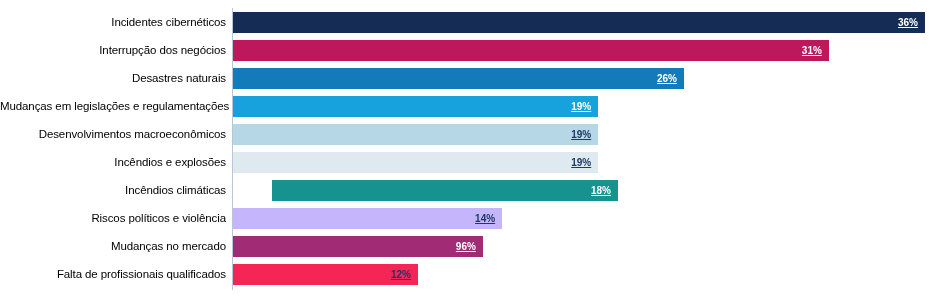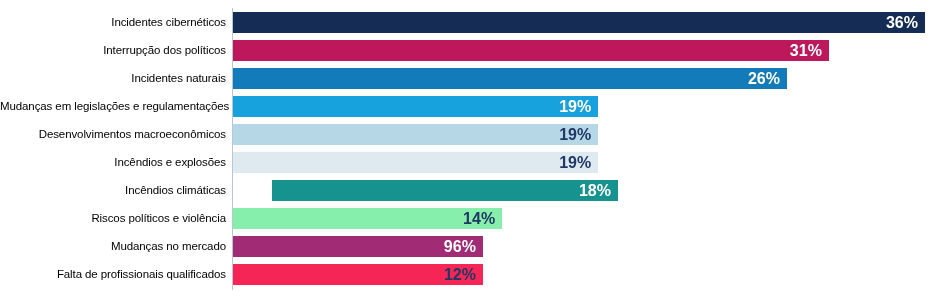--- a/index.html
+++ b/index.html
@@ -60,51 +60,52 @@
     position: relative;
     height: 21px;
     box-sizing: border-box;
   }
   .bar-value {
     position: absolute;
     right: 7px;
     top: 0;
     height: 21px;
     line-height: 21px;
-    font-size: 16px;
+    font-size: 10px;
     font-weight: bold;
     white-space: nowrap;
+    text-decoration: underline;
   }
 </style>
 </head>
 <body>
 
 <div id="chart-root">
   <div class="plot-area">
     <div class="axis-line"></div>
     <div id="rows">
         <div class="row" style="top: 12px;">
           <div class="cat-label" style="color: rgb(0, 0, 0);">Incidentes cibernéticos</div>
           <div class="bar-wrap" style="width: 692px;">
             <div class="bar" style="background: rgb(21, 44, 84);">
               <span class="bar-value" style="color: rgb(255, 255, 255);">36%</span>
             </div>
           </div>
         </div>
         <div class="row" style="top: 40px;">
-          <div class="cat-label" style="color: rgb(0, 0, 0);">Interrupção dos políticos</div>
+          <div class="cat-label" style="color: rgb(0, 0, 0);">Interrupção dos negócios</div>
           <div class="bar-wrap" style="width: 595.889px;">
             <div class="bar" style="background: #be185d;">
               <span class="bar-value" style="color: rgb(255, 255, 255);">31%</span>
             </div>
           </div>
         </div>
         <div class="row" style="top: 68px;">
-          <div class="cat-label" style="color: rgb(0, 0, 0);">Incidentes naturais</div>
-          <div class="bar-wrap" style="width: 554px;">
+          <div class="cat-label" style="color: rgb(0, 0, 0);">Desastres naturais</div>
+          <div class="bar-wrap" style="width: 451px;">
             <div class="bar" style="background: rgb(20, 123, 187);">
               <span class="bar-value" style="color: rgb(255, 255, 255);">26%</span>
             </div>
           </div>
         </div>
         <div class="row" style="top: 96px;">
           <div class="cat-label" style="color: rgb(0, 0, 0);">Mudanças em legislações e regulamentações</div>
           <div class="bar-wrap" style="width: 365.222px;">
             <div class="bar" style="background: rgb(23, 162, 221);">
               <span class="bar-value" style="color: rgb(255, 255, 255);">19%</span>
@@ -131,36 +132,36 @@
           <div class="cat-label" style="color: rgb(0, 0, 0);">Incêndios climáticas</div>
           <div class="bar-wrap" style="width: 346px; padding-left: 39px;">
             <div class="bar" style="background: rgb(22, 146, 143);">
               <span class="bar-value" style="color: rgb(255, 255, 255);">18%</span>
             </div>
           </div>
         </div>
         <div class="row" style="top: 208px;">
           <div class="cat-label" style="color: rgb(0, 0, 0);">Riscos políticos e violência</div>
           <div class="bar-wrap" style="width: 269.111px;">
-            <div class="bar" style="background: #86efac;">
+            <div class="bar" style="background: #c4b5fd;">
               <span class="bar-value" style="color: rgb(31, 56, 100);">14%</span>
             </div>
           </div>
         </div>
         <div class="row" style="top: 236px;">
           <div class="cat-label" style="color: rgb(0, 0, 0);">Mudanças no mercado</div>
           <div class="bar-wrap" style="width: 249.889px;">
             <div class="bar" style="background: rgb(161, 43, 117);">
               <span class="bar-value" style="color: rgb(255, 255, 255);">96%</span>
             </div>
           </div>
         </div>
         <div class="row" style="top: 264px;">
           <div class="cat-label" style="color: rgb(0, 0, 0); text-align: right;">Falta de profissionais qualificados</div>
-          <div class="bar-wrap" style="width: 250px;">
+          <div class="bar-wrap" style="width: 185px;">
             <div class="bar" style="background: rgb(245, 37, 86);">
               <span class="bar-value" style="color: rgb(31, 56, 100);">12%</span>
             </div>
           </div>
         </div>
       </div>
   </div>
 </div>
 
 </body></html>

